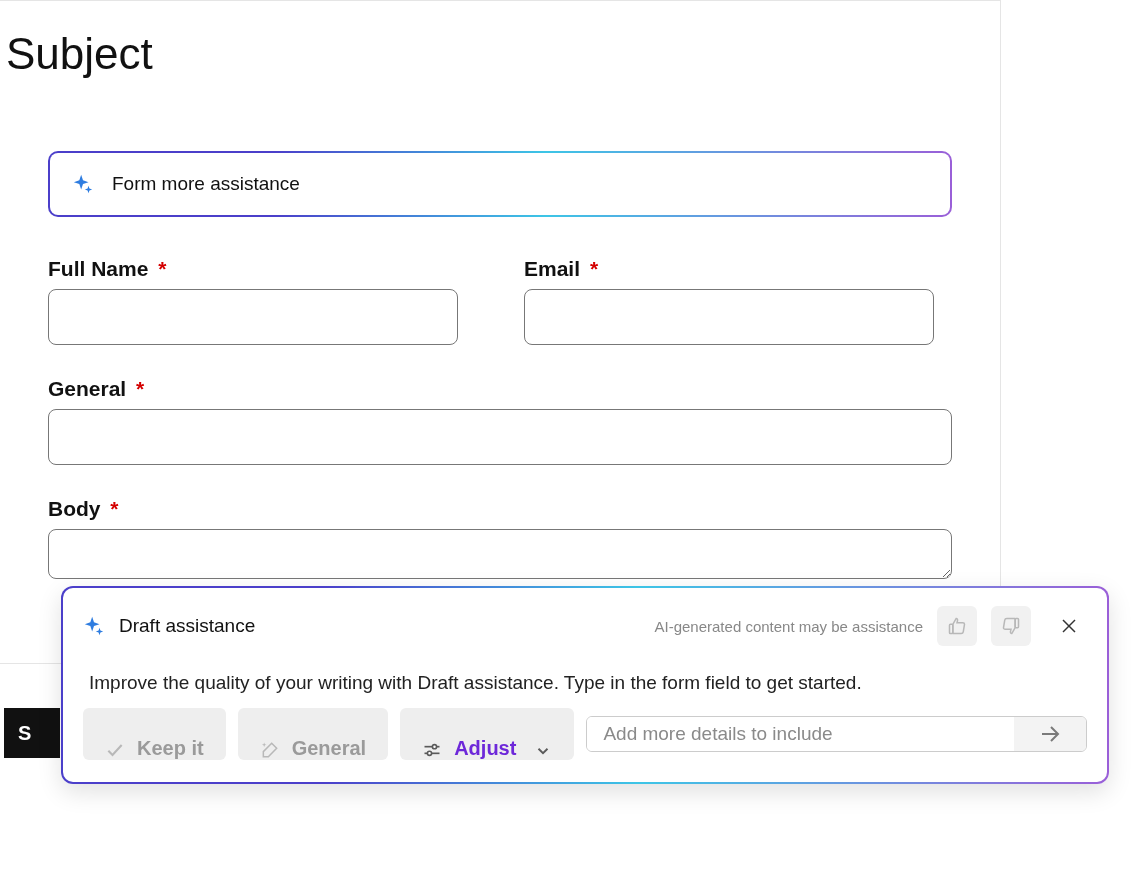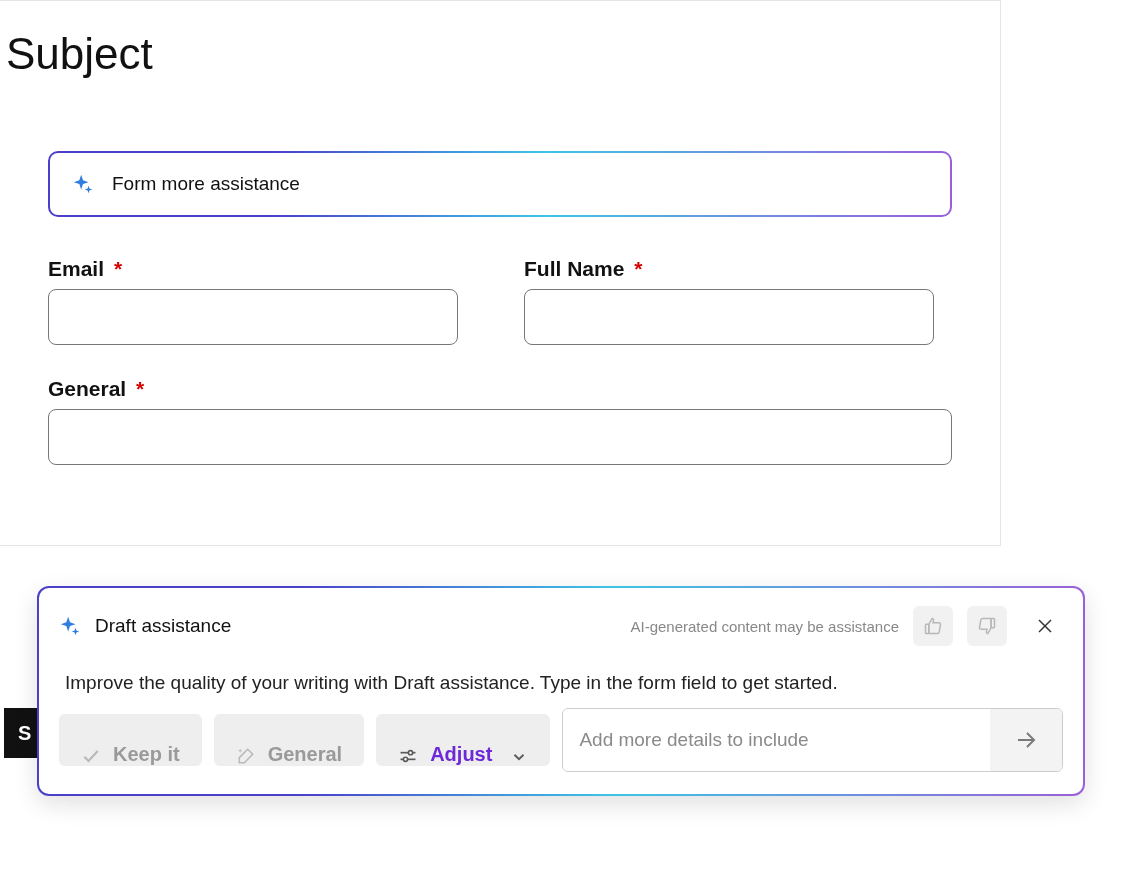--- a/index.html
+++ b/index.html
@@ -91,21 +91,21 @@
       position: absolute;
       left: 4px;
       top: 708px;
       overflow: hidden;
       text-align: left;
       padding-left: 14px;
     }
     
     .draft-panel {
       position: absolute;
-      left: 37px;
+      left: 61px;
       top: 586px;
       width: 1048px;
       border: 2px solid transparent;
       border-radius: 12px;
       background:
         linear-gradient(#fff, #fff) padding-box,
         linear-gradient(90deg, #4b3fca 0%, #4b3fca 25%, #3dc5e6 55%, #9a5fd8 100%) border-box;
       padding: 18px 20px 22px 20px;
       box-shadow: 0 8px 24px rgba(0,0,0,0.12);
     }
@@ -170,21 +170,21 @@
       font-weight: 600;
       color: #9a9a9a;
       cursor: default;
     }
     .adjust-btn { color: #6d28d9; cursor: pointer; }
     .detail-input-wrap {
       flex: 1;
       display: flex;
       border: 1px solid #ccc;
       border-radius: 6px;
-      height: 64px;
+      height: 36px;
       overflow: hidden;
     }
     .detail-input {
       flex: 1;
       border: none;
       padding: 0 16px;
       font-size: 19px;
       color: #333;
       outline: none;
     }
@@ -212,44 +212,51 @@
       <span class="sparkle-icon">
         <svg viewBox="0 0 24 24" width="22" height="22">
           <path d="M10 2 L12 8 L18 10 L12 12 L10 18 L8 12 L2 10 L8 8 Z" fill="#2f7de0"></path>
           <path d="M18 14 L19 17 L22 18 L19 19 L18 22 L17 19 L14 18 L17 17 Z" fill="#2f7de0"></path>
         </svg>
       </span>
       <span class="assist-banner-label">Form more assistance</span>
     </div>
 
     <div class="form-row">
+      <div class="form-col">
+        <label class="field-label">
+          <span>Full Name</span>
+          <span class="required">*</span>
+        </label>
+        <input class="text-input full" type="text" value="" style="">
+      </div>
       <div class="form-col">
         <label class="field-label">
           <span>Email</span>
           <span class="required">*</span>
         </label>
         <input class="text-input full" type="text" value="" style="">
       </div>
-      <div class="form-col">
-        <label class="field-label">
-          <span>Full Name</span>
-          <span class="required">*</span>
-        </label>
-        <input class="text-input full" type="text" value="" style="">
-      </div>
     </div>
 
     <div class="fullwidth-group">
       <label class="field-label">
         <span>General</span>
         <span class="required">*</span>
       </label>
       <input class="text-input" type="text" value="" style="">
     </div>
 
+    <div class="fullwidth-group">
+      <label class="field-label">
+        <span>Body</span>
+        <span class="required">*</span>
+      </label>
+      <textarea class="textarea-input" style=""></textarea>
+    </div>
 
   </div>
 </div>
 
 <button class="submit-btn">S</button>
 
 <div class="draft-panel">
   <div class="draft-header">
     <span class="sparkle-icon">
       <svg viewBox="0 0 24 24" width="22" height="22">

